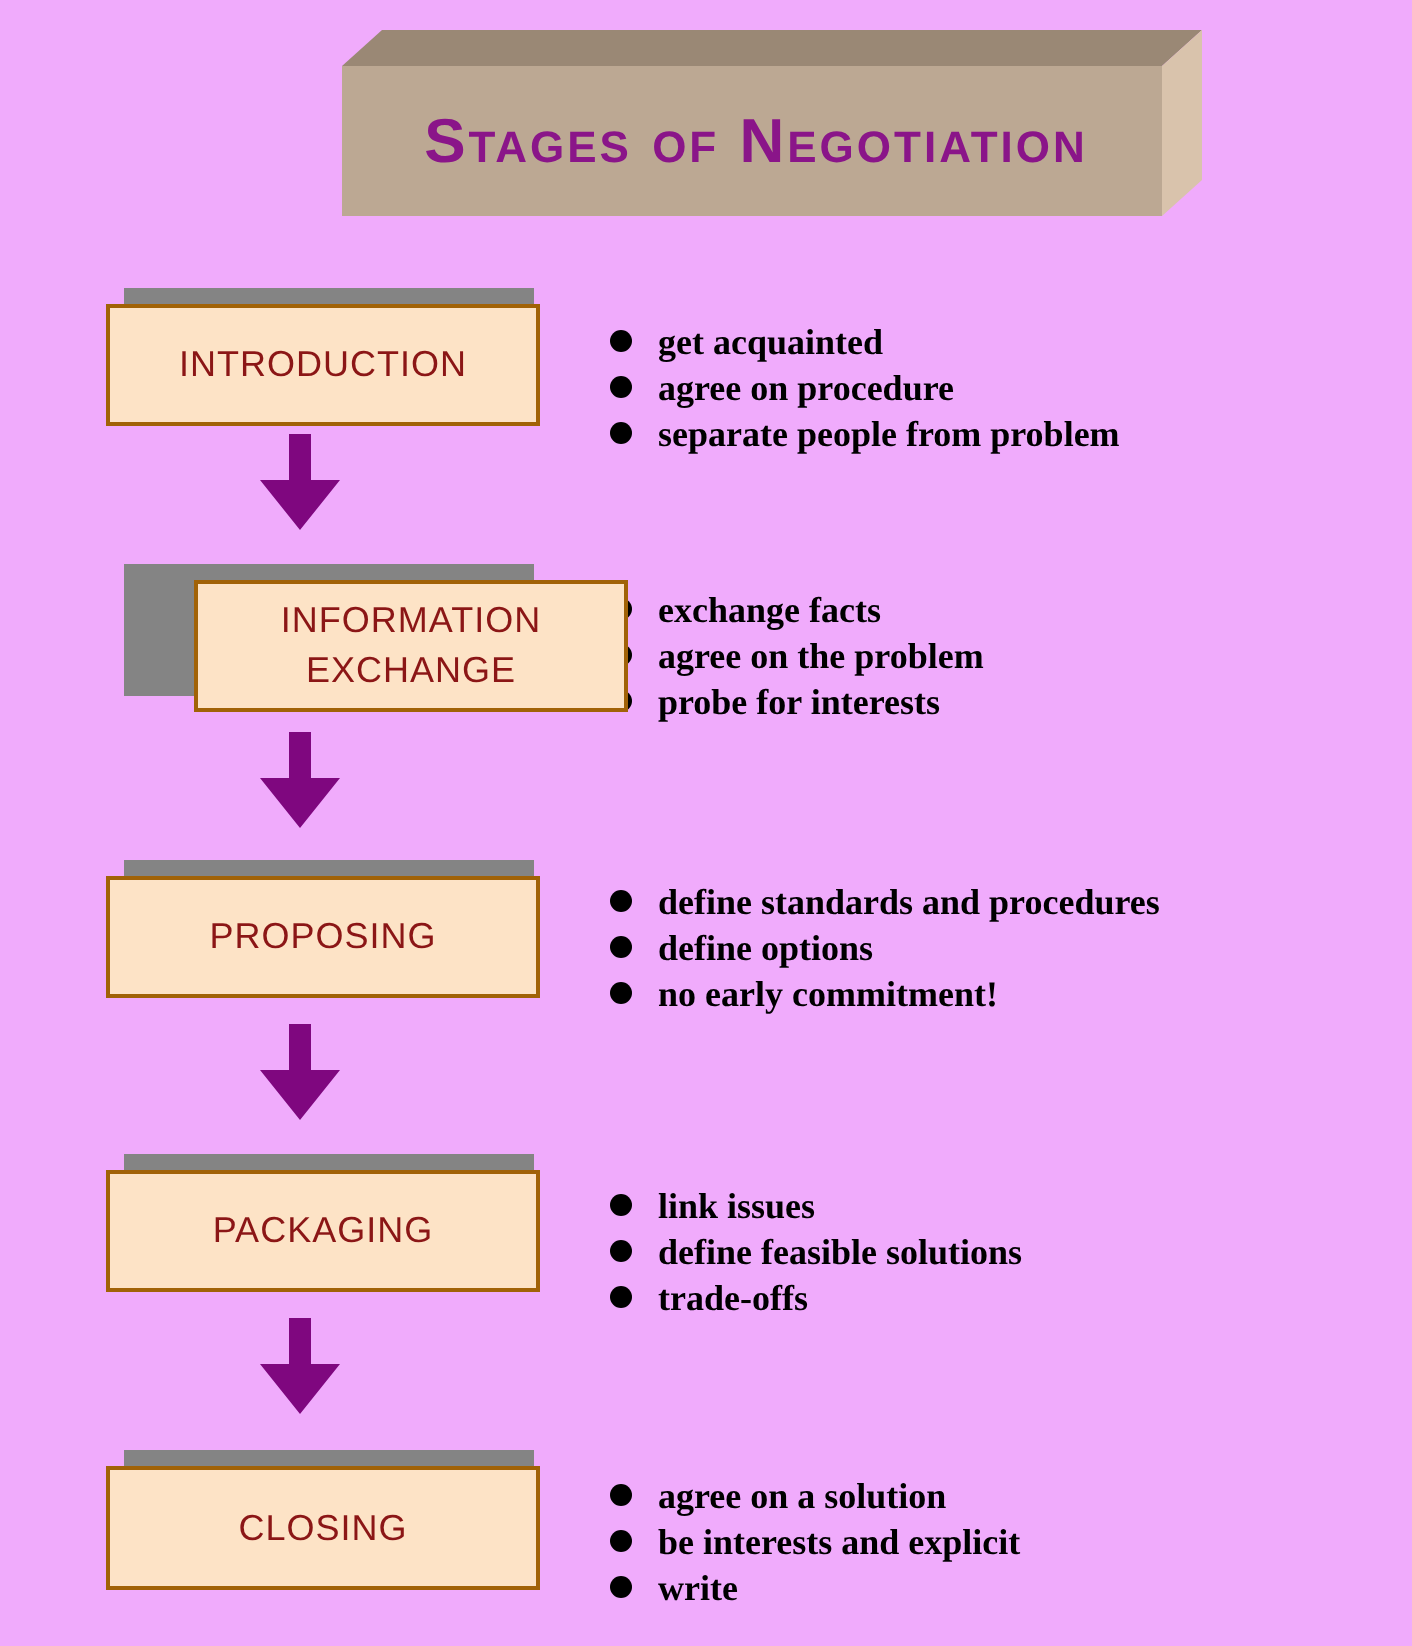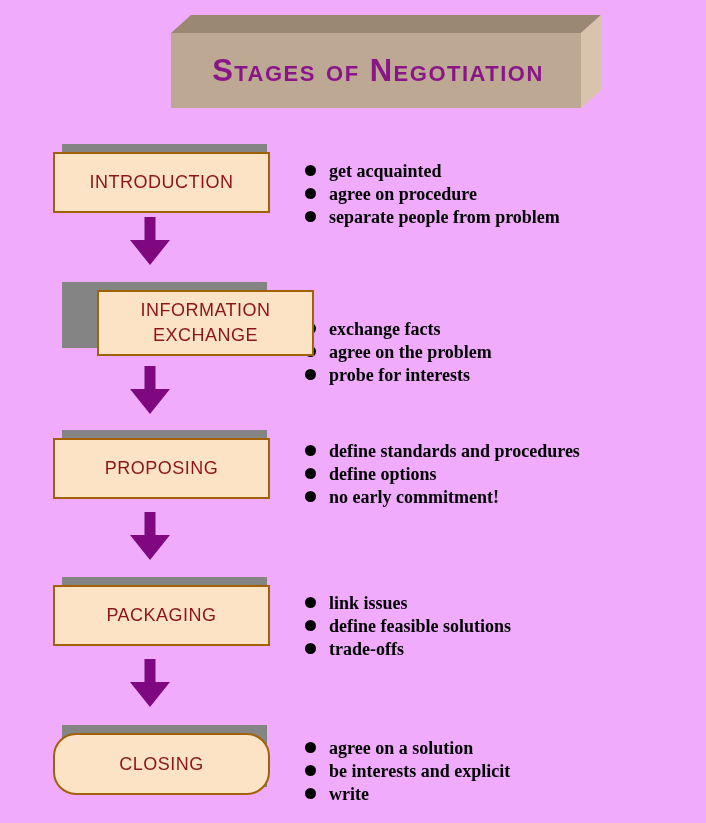--- a/index.html
+++ b/index.html
@@ -70,21 +70,21 @@
   </div>
 
   <svg class="down-arrow" style="top:217px;" viewBox="0 0 40 48">
     <polygon points="14.5,0 25.5,0 25.5,23 40,23 20,48 0,23 14.5,23"></polygon>
   </svg>
 
   <div class="stage-shadow" style="left:62px;top:282px;height:66px;"></div>
   <div class="stage-box" style="top:290px;height:62px;margin-left:44px;">
     <span>INFORMATION EXCHANGE</span>
   </div>
-  <div class="bullet-list" style="top:294px;margin-top:24px;">
+  <div class="bullet-list" style="top:294px;">
     <div class="bullet-item">
         <span class="bullet-dot"></span>
         <span class="bullet-text">exchange facts</span>
       </div>
     <div class="bullet-item">
         <span class="bullet-dot"></span>
         <span class="bullet-text">agree on the problem</span>
       </div>
     <div class="bullet-item">
         <span class="bullet-dot"></span>
@@ -136,21 +136,21 @@
         <span class="bullet-dot"></span>
         <span class="bullet-text">trade-offs</span>
       </div>
   </div>
 
   <svg class="down-arrow" style="top:659px;" viewBox="0 0 40 48">
     <polygon points="14.5,0 25.5,0 25.5,23 40,23 20,48 0,23 14.5,23"></polygon>
   </svg>
 
   <div class="stage-shadow" style="left:62px;top:725px;height:62px;"></div>
-  <div class="stage-box" style="top:733px;height:58px;border-radius:23px;">
+  <div class="stage-box" style="top:733px;height:58px;">
     <span>CLOSING</span>
   </div>
   <div class="bullet-list" style="top:737px;">
     <div class="bullet-item">
         <span class="bullet-dot"></span>
         <span class="bullet-text">agree on a solution</span>
       </div>
     <div class="bullet-item">
         <span class="bullet-dot"></span>
         <span class="bullet-text">be interests and explicit</span>

